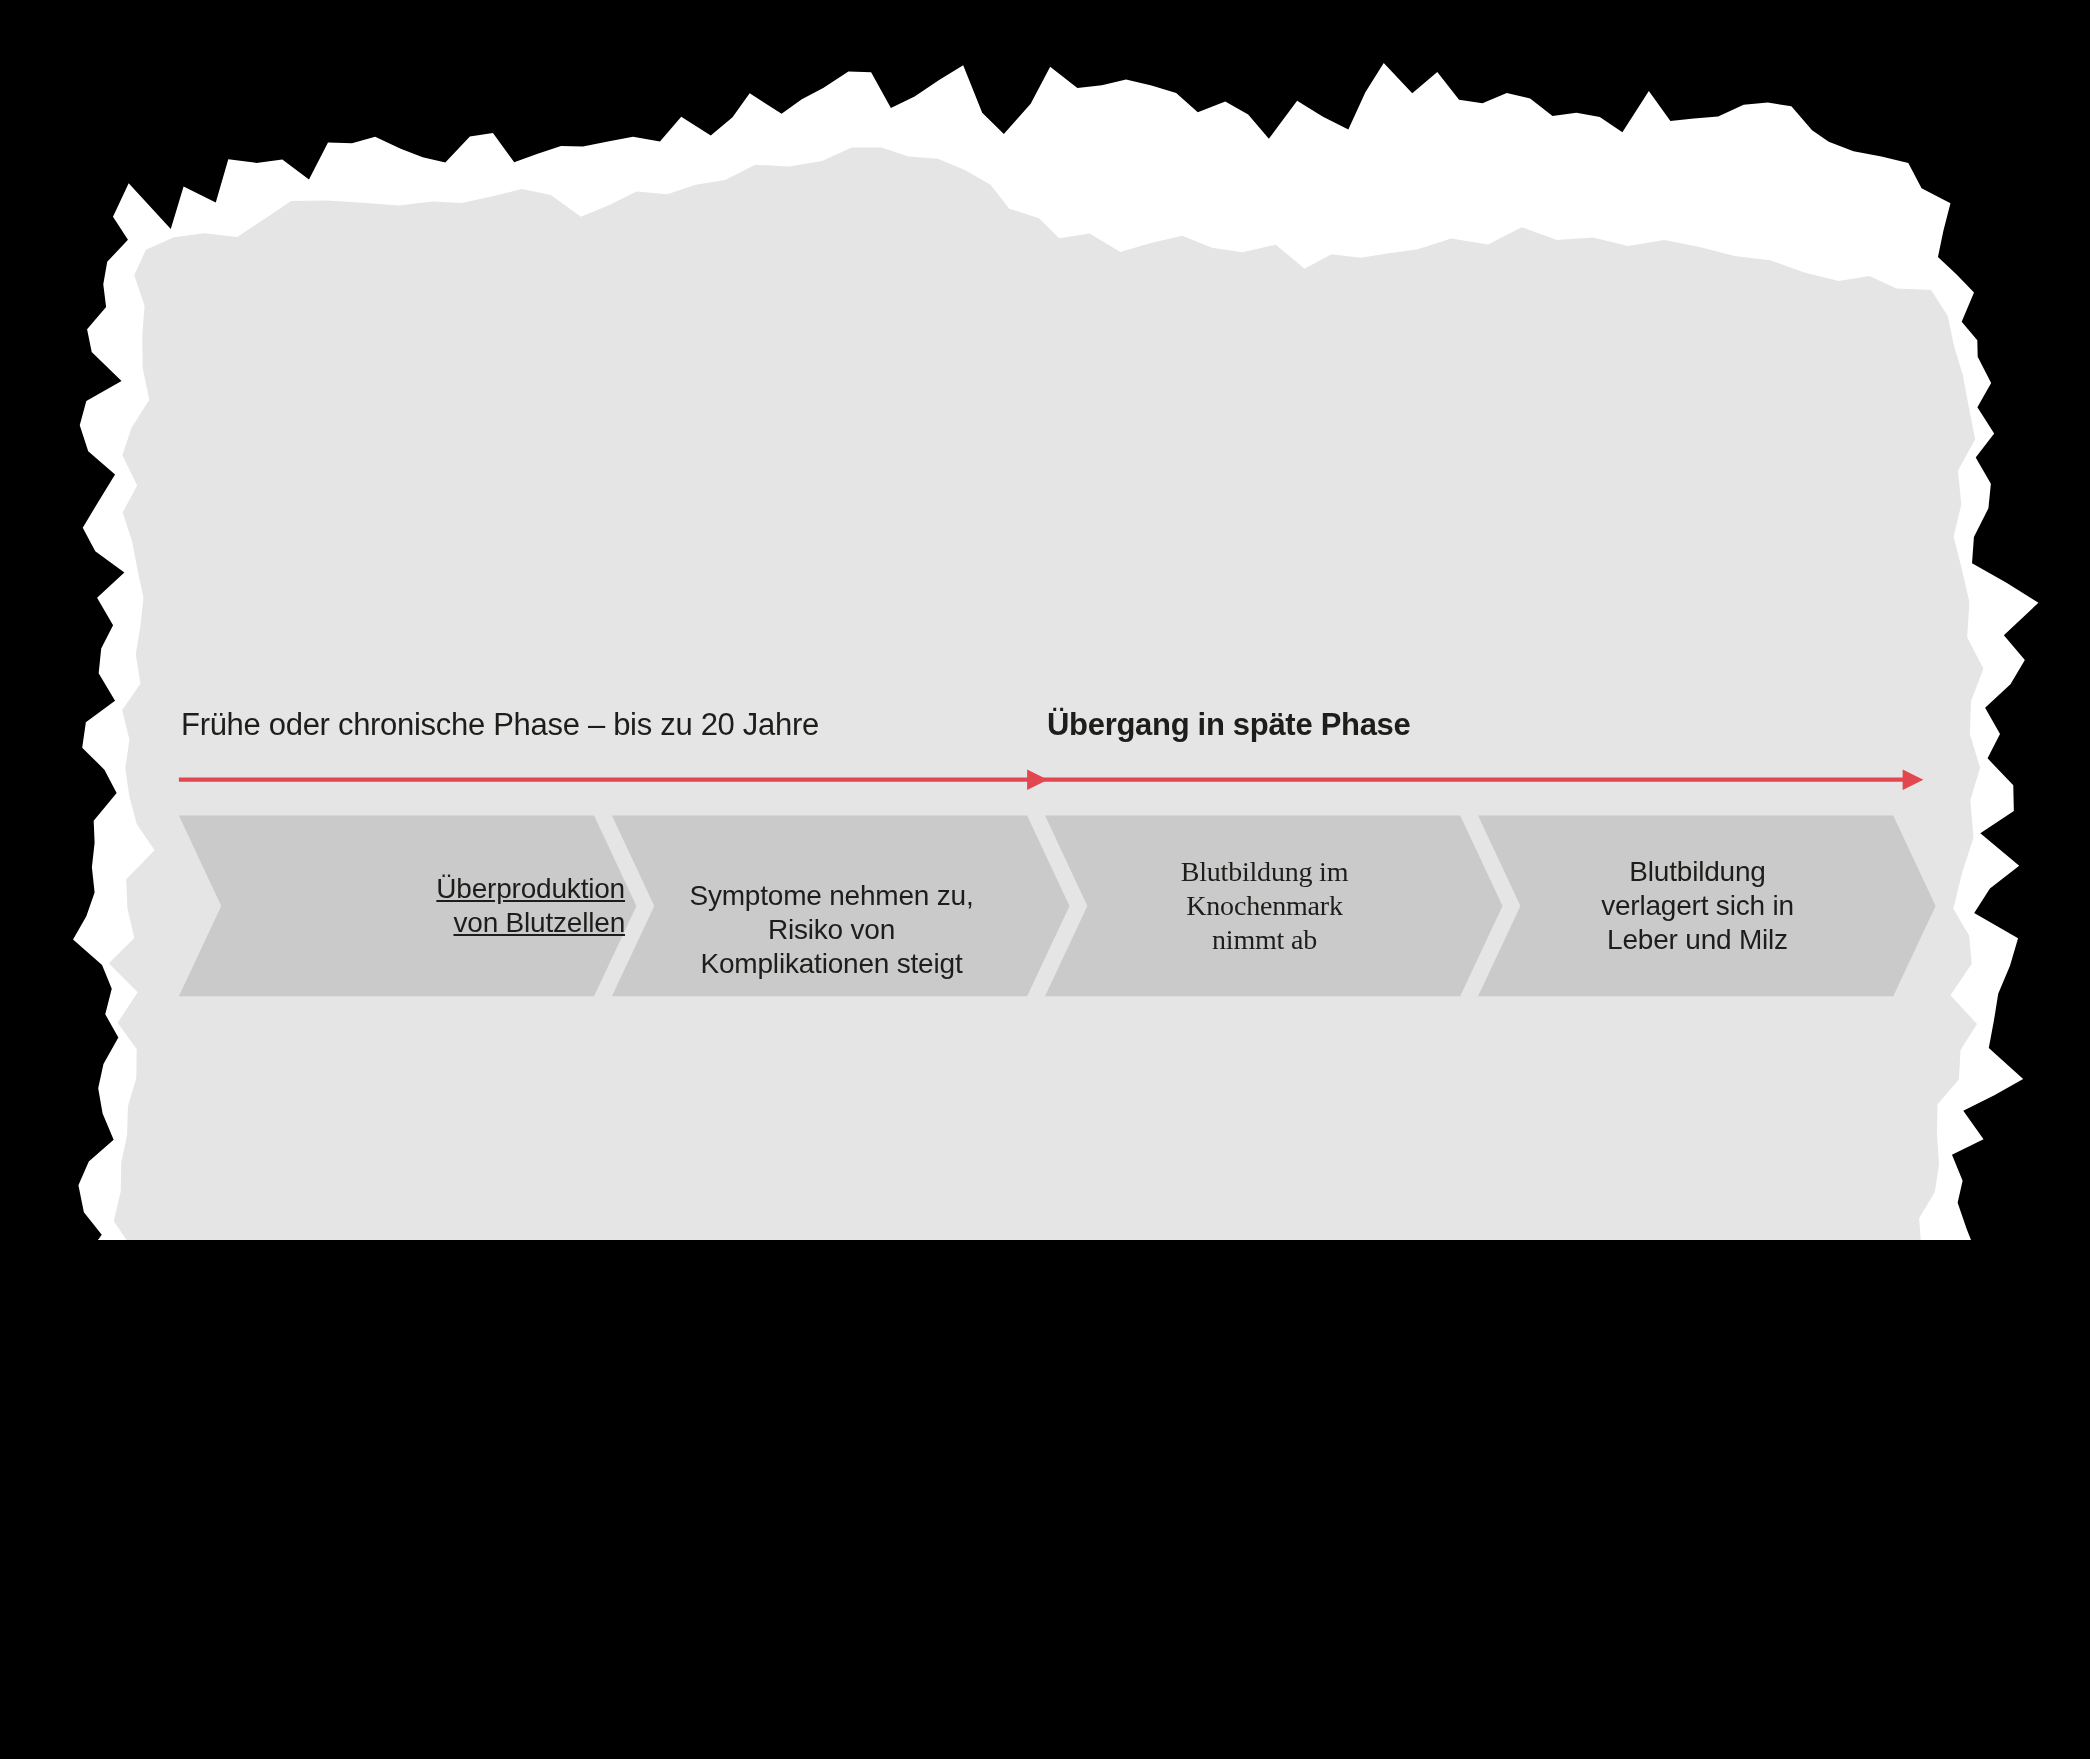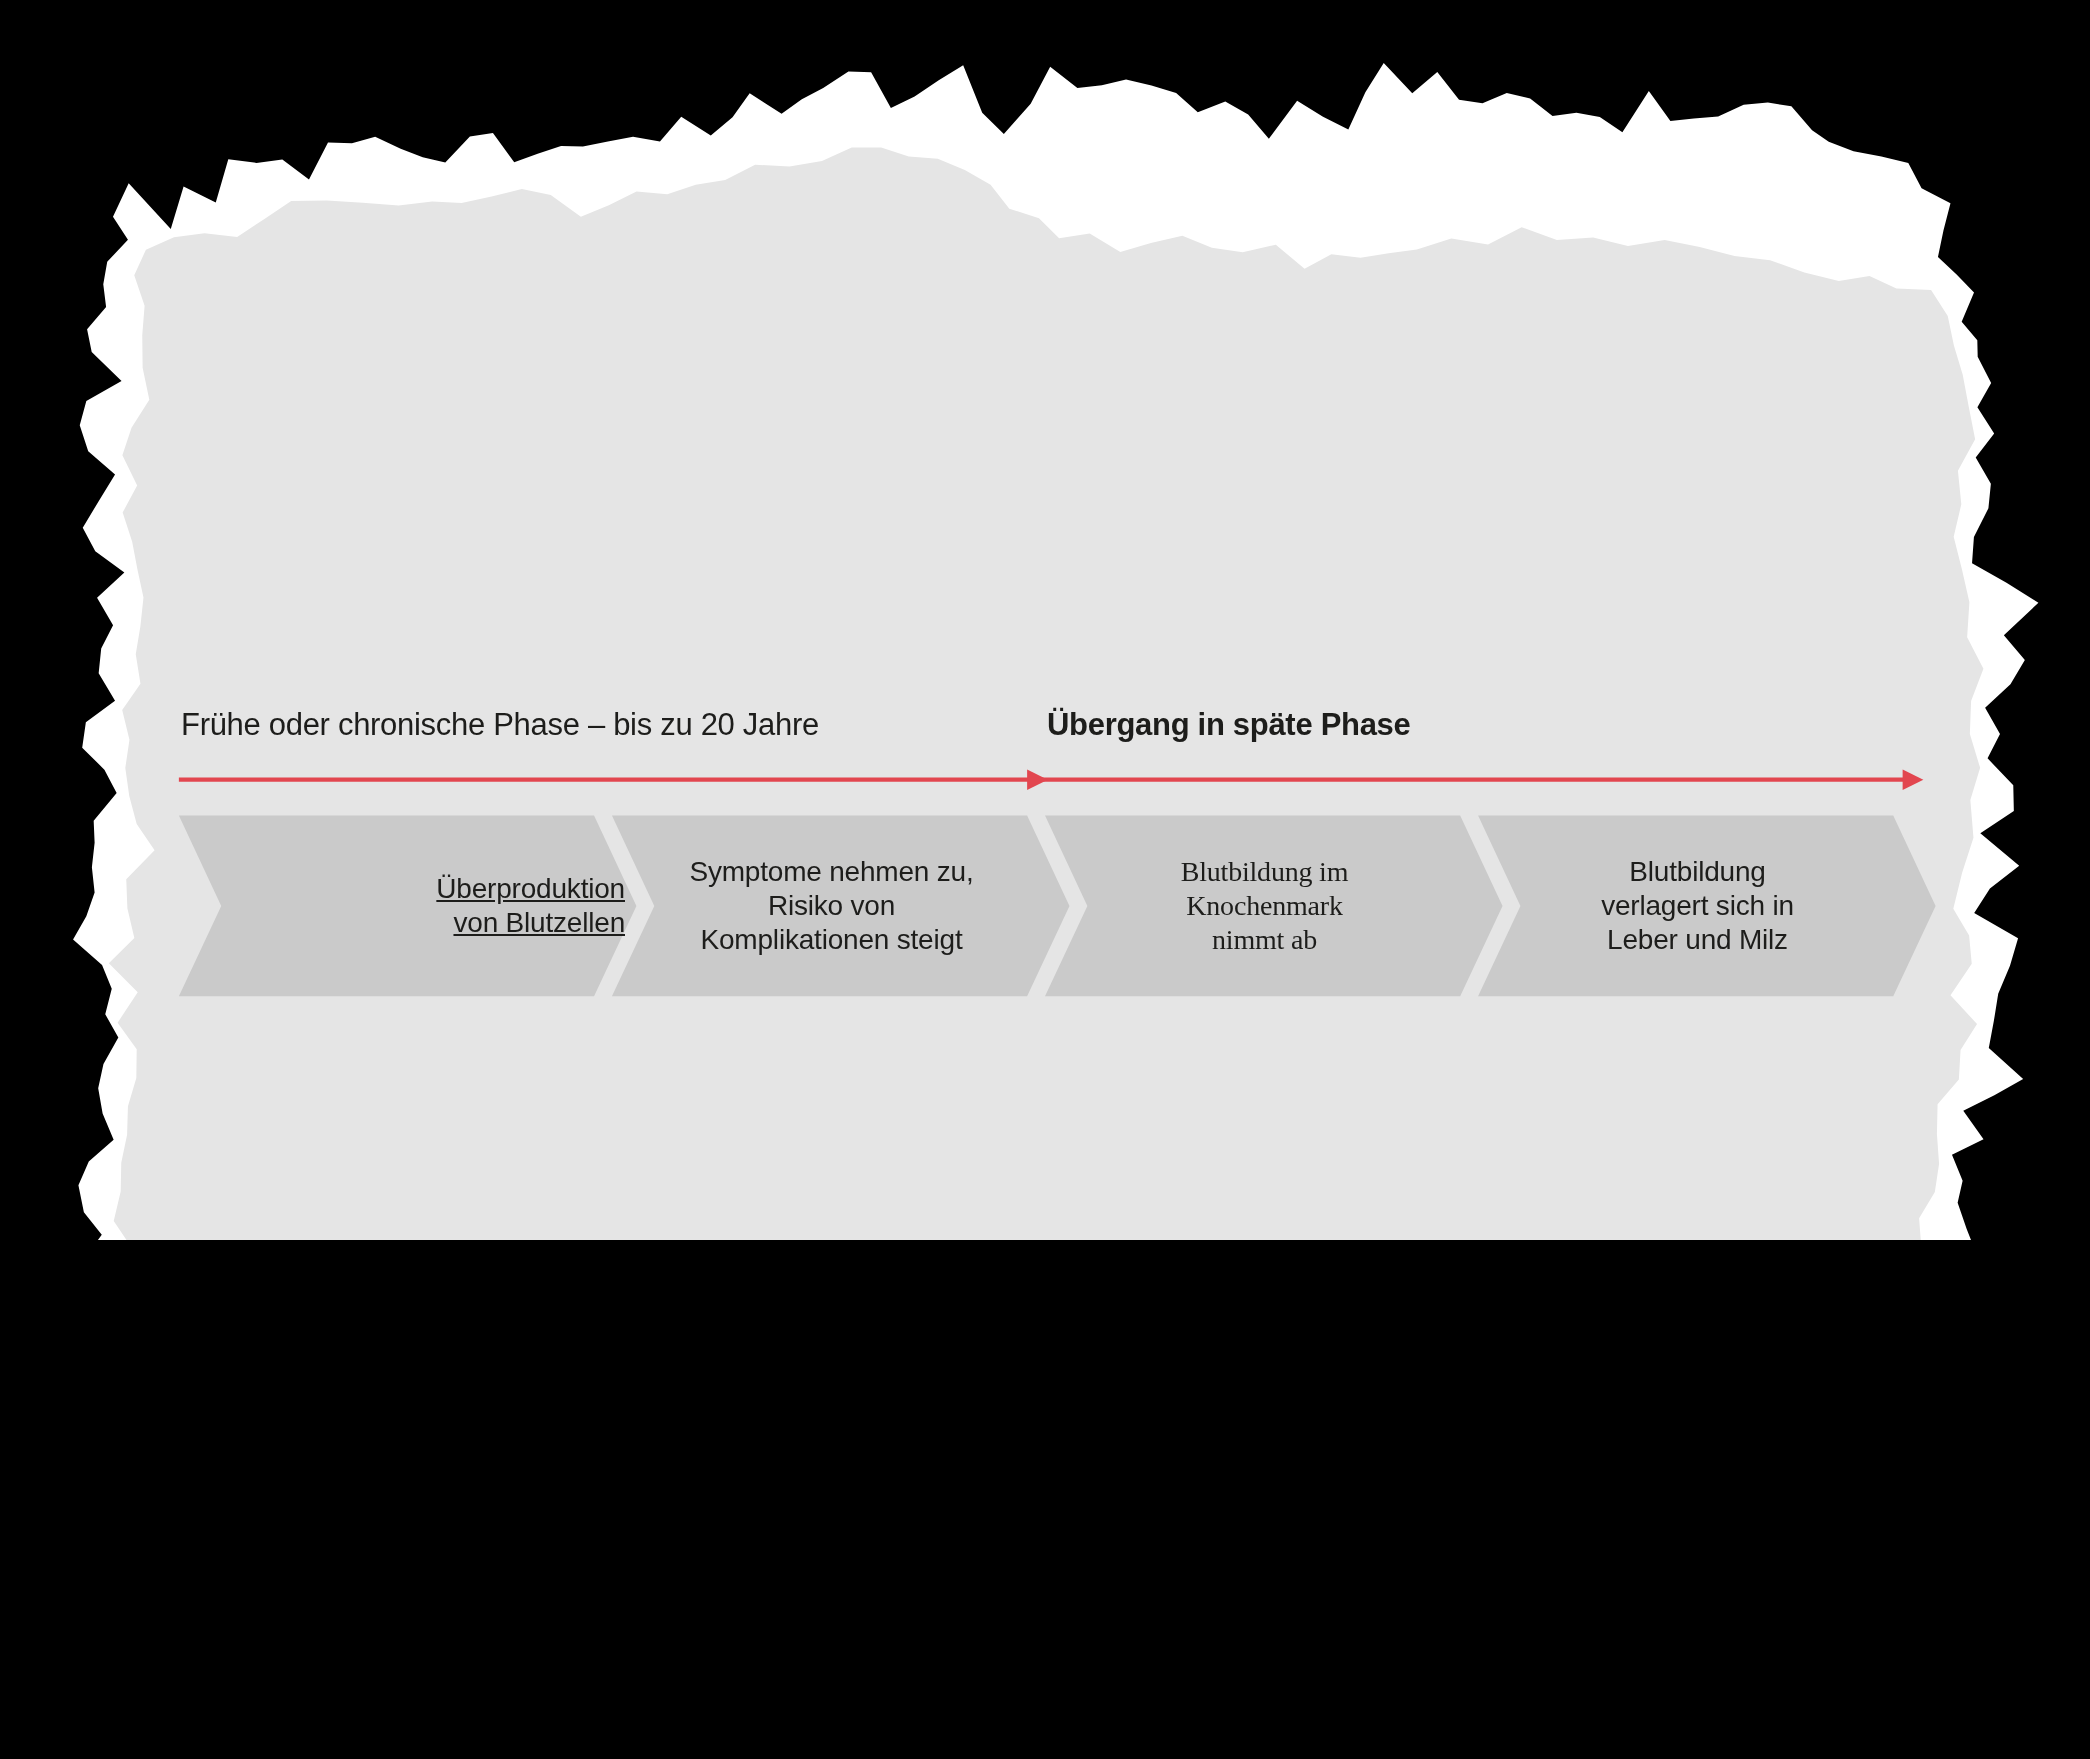--- a/index.html
+++ b/index.html
@@ -27,21 +27,21 @@
     top: 855px;
     width: 439px;
     text-align: center;
     font-size: 28px;
     line-height: 34px;
     letter-spacing: -0.2px;
     color: var(--text, #1d1d1b);
     white-space: pre-line;
   }
   #stage-label-0 { left: 248px; top: 872px; width: 377px; text-align: right; text-decoration: underline; }
-  #stage-label-1 { left: 612px; }
+  #stage-label-1 { left: 612px; margin-top: 24px; }
   #stage-label-2 { left: 1045px; font-family: Liberation Serif, serif; }
   #stage-label-3 { left: 1478px; }
 </style>
 </head>
 <body>
 
 <div class="canvas">
   <svg id="scene" width="2090" height="1760" viewBox="0 0 2220 1869">
     <path id="fringe" d="M120.0,230.0L136.7,194.3L181.4,242.9L195.0,197.8L229.2,214.8L242.5,168.8L272.4,172.8L299.9,169.3L328.2,190.3L348.4,151.1L373.9,151.9L398.5,145.1L425.6,157.7L449.0,166.8L473.0,172.5L499.1,144.7L523.6,141.0L546.2,172.2L571.1,163.0L595.9,154.8L619.2,155.5L645.7,150.0L672.4,144.9L701.0,150.1L723.6,123.9L755.0,143.8L778.1,124.3L796.3,98.8L830.2,120.6L851.7,105.2L874.4,93.3L901.2,75.8L925.3,76.5L946.3,114.6L971.5,102.3L997.1,85.0L1023.1,69.1L1043.3,119.5L1066.3,142.1L1094.8,109.9L1115.5,70.6L1144.4,93.2L1170.4,90.4L1196.1,84.2L1223.1,90.5L1249.3,98.6L1272.3,119.0L1301.5,107.5L1325.8,121.3L1347.8,147.1L1377.8,106.7L1405.3,123.8L1432.2,137.4L1450.3,97.8L1469.8,66.6L1500.1,98.9L1526.7,76.3L1549.8,105.6L1574.7,109.5L1600.5,98.5L1625.3,104.3L1649.1,123.1L1674.5,119.6L1699.3,124.0L1723.3,140.2L1751.4,96.4L1774.3,128.4L1799.2,125.7L1825.0,123.4L1852.1,111.0L1877.8,108.7L1902.8,112.6L1924.8,138.0L1942.5,150.4L1968.8,160.4L1998.4,165.9L2027.0,172.8L2041.1,199.8L2071.8,215.6L2064.4,244.4L2058.5,272.7L2078.3,291.4L2096.8,310.5L2083.7,341.5L2100.3,361.3L2100.7,378.8L2115.0,406.5L2100.4,432.3L2118.2,460.2L2098.6,485.7L2114.7,513.5L2112.1,539.6L2096.7,570.1L2094.7,598.1L2131.3,618.8L2165.2,640.1L2128.5,674.5L2150.8,700.7L2135.5,726.5L2108.6,751.6L2124.4,779.3L2111.2,805.3L2138.5,833.8L2139.1,861.3L2103.5,884.8L2144.8,919.3L2113.7,943.4L2097.0,969.6L2143.6,996.4L2135.0,1025.6L2122.5,1055.3L2117.9,1084.1L2112.5,1113.0L2149.0,1146.0L2118.4,1163.1L2085.4,1179.7L2106.9,1209.9L2073.4,1226.3L2084.7,1253.9L2079.4,1277.3L2089.0,1305.3L2100.2,1333.5L2074.6,1352.7L2066.5,1376.1L2046.0,1394.2L2056.1,1426.6L2031.1,1444.3L2034.9,1474.0L2039.7,1504.2L2019.1,1524.6L2002.0,1549.3L1991.7,1577.5L1964.6,1583.7L1946.4,1609.1L1910.6,1581.8L1902.8,1638.3L1867.7,1613.0L1852.2,1672.7L1825.3,1646.5L1801.9,1671.7L1775.8,1657.0L1748.2,1619.6L1725.6,1657.5L1702.8,1671.1L1676.0,1661.2L1649.3,1651.2L1627.1,1675.6L1597.7,1645.8L1571.5,1640.5L1549.3,1659.6L1525.4,1677.6L1497.6,1636.8L1475.7,1685.6L1451.1,1692.9L1424.6,1672.6L1402.4,1697.1L1373.1,1691.6L1340.9,1666.6L1316.7,1696.7L1287.2,1690.1L1260.2,1703.0L1231.8,1699.7L1205.2,1721.4L1177.0,1720.7L1148.6,1716.8L1120.3,1712.4L1096.2,1743.2L1065.8,1730.8L1037.3,1731.0L1003.3,1693.4L977.5,1694.5L952.5,1739.3L924.5,1741.7L897.9,1762.0L870.1,1767.8L835.0,1716.5L813.4,1729.9L794.1,1753.5L767.2,1742.1L742.1,1738.8L721.3,1755.3L699.3,1766.8L673.6,1760.8L656.7,1795.6L628.4,1777.6L605.8,1786.1L576.6,1763.4L558.9,1793.2L531.5,1788.0L512.6,1838.1L482.9,1817.6L459.2,1836.8L432.2,1812.9L404.3,1811.1L380.2,1796.7L353.6,1790.7L319.9,1807.8L296.5,1785.8L281.4,1754.4L250.8,1748.7L208.3,1762.8L195.5,1723.8L187.5,1700.4L192.5,1665.7L141.4,1679.1L115.3,1657.6L136.4,1622.7L114.2,1601.0L105.1,1575.4L108.1,1546.0L70.2,1516.6L106.1,1494.4L97.3,1467.0L108.1,1441.9L118.6,1416.8L117.3,1389.6L120.4,1362.5L86.7,1341.1L108.1,1311.2L89.1,1287.5L83.3,1258.7L94.3,1233.6L120.7,1210.3L109.0,1182.6L104.3,1155.7L109.9,1130.0L125.7,1101.8L111.8,1077.1L118.7,1050.0L108.4,1024.8L77.6,997.7L91.7,973.1L100.5,947.8L97.6,921.0L100.5,894.9L99.5,871.6L123.9,842.0L110.9,817.3L87.3,793.9L91.2,766.9L122.2,744.2L104.8,714.9L107.5,688.7L120.1,664.0L103.1,634.8L132.1,608.0L101.2,585.2L87.9,560.4L104.8,532.1L122.2,503.8L93.7,479.1L84.7,451.4L91.7,425.8L129.1,404.5L97.4,373.7L92.5,349.6L112.7,325.9L109.7,301.8L113.9,277.9L135.9,254.3Z" fill="#ffffff"></path>
     <path id="paper" d="M155.0,265.0L184.8,251.8L217.2,247.6L251.9,251.4L280.1,232.9L309.3,213.3L347.1,212.7L385.3,215.1L423.4,218.0L459.1,213.9L490.3,215.5L522.2,208.5L554.3,200.5L585.0,207.0L617.0,230.1L646.7,217.7L676.1,203.3L708.8,206.1L739.0,196.1L770.3,191.0L802.1,174.7L838.6,176.6L873.1,170.9L904.7,156.4L936.0,156.5L965.3,166.1L996.1,168.4L1024.8,180.3L1052.2,195.9L1072.1,221.4L1103.6,231.5L1125.0,252.7L1157.5,247.7L1190.0,267.4L1222.5,257.8L1255.9,250.1L1287.2,262.8L1320.0,267.6L1355.2,259.7L1385.7,285.3L1414.2,269.8L1445.1,273.6L1475.0,268.8L1505.0,264.9L1541.6,253.2L1580.6,259.4L1616.3,241.1L1653.7,254.6L1692.2,252.1L1729.2,261.1L1768.2,254.7L1805.5,262.0L1842.4,271.7L1880.2,276.1L1916.6,289.1L1953.2,298.2L1985.8,292.9L2014.4,306.2L2051.2,307.7L2068.9,335.3L2075.5,367.0L2084.8,397.7L2090.9,430.1L2098.0,466.3L2079.7,499.7L2083.3,535.5L2075.2,570.0L2084.0,604.7L2091.9,639.6L2089.5,676.7L2106.8,710.1L2093.7,744.4L2092.4,779.5L2103.3,815.4L2092.9,849.6L2096.2,889.7L2084.1,927.1L2074.8,965.0L2091.6,993.4L2094.4,1023.5L2071.8,1056.8L2100.0,1087.5L2082.5,1115.0L2080.7,1146.4L2058.1,1172.6L2057.4,1204.6L2059.7,1235.8L2055.2,1265.9L2038.5,1293.9L2040.8,1325.3L2033.6,1359.8L2012.6,1389.1L1998.8,1421.1L1992.2,1456.0L1968.1,1485.2L1970.6,1526.4L1944.4,1553.3L1908.0,1560.7L1873.2,1573.0L1839.0,1580.6L1805.8,1601.3L1770.5,1601.8L1736.1,1611.8L1700.5,1608.3L1665.2,1611.3L1630.8,1620.6L1592.6,1603.3L1559.7,1621.3L1525.5,1633.3L1489.3,1624.2L1455.8,1643.5L1419.4,1629.8L1385.2,1643.6L1349.9,1642.1L1315.8,1657.4L1280.1,1648.8L1245.1,1651.6L1210.2,1655.4L1174.4,1647.0L1140.6,1664.8L1104.6,1656.1L1070.3,1667.3L1034.8,1664.6L998.7,1679.1L964.7,1667.1L929.4,1664.1L892.9,1669.9L860.7,1658.5L824.9,1651.4L790.3,1660.0L754.6,1654.0L720.5,1667.6L685.1,1666.6L650.4,1672.3L615.5,1677.5L579.5,1669.3L545.4,1682.2L510.7,1688.8L474.4,1678.1L440.0,1688.3L405.9,1693.4L372.4,1687.8L338.8,1683.2L302.3,1693.4L271.6,1674.5L236.0,1675.9L204.6,1658.5L185.0,1629.5L141.9,1614.8L147.5,1576.3L144.4,1539.7L132.5,1505.1L140.4,1475.6L137.4,1444.8L141.2,1414.8L153.0,1383.8L136.2,1355.8L139.4,1324.4L120.8,1296.7L128.2,1265.3L128.8,1234.8L135.0,1205.1L135.9,1174.7L144.8,1144.7L145.2,1114.4L124.9,1086.1L146.3,1053.7L115.6,1022.8L142.7,996.2L135.3,964.4L134.1,933.6L164.2,903.0L145.2,874.9L137.3,845.4L133.1,815.5L137.5,785.6L129.8,753.9L149.2,726.1L144.2,694.8L149.1,665.1L152.4,634.5L146.0,604.8L140.4,575.1L130.3,544.1L145.7,515.5L130.0,483.3L139.7,454.0L158.6,424.4L151.5,390.4L151.1,355.8L153.6,324.6L142.6,292.2Z" fill="#e5e5e5"></path>

